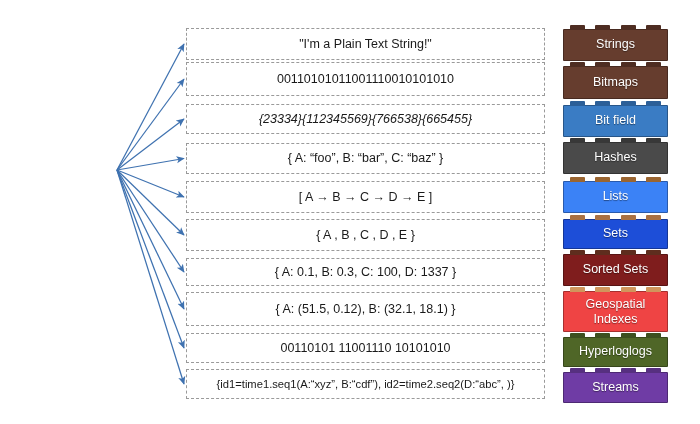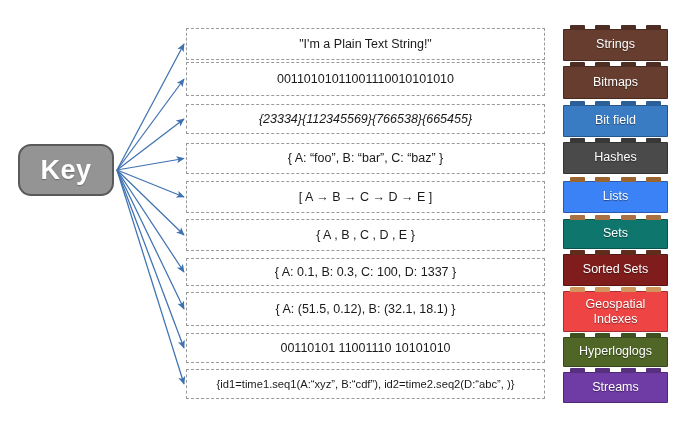--- a/index.html
+++ b/index.html
@@ -112,23 +112,20 @@
   }
   .brick.two-line .brick-label {
     line-height: 1.18;
   }
 </style>
 </head>
 <body>
 
 <div id="canvas">
 
-  <div id="key-node">
-    <span class="key-label">Key</span>
-  </div>
 
   <svg id="arrows" viewBox="0 0 700 424" xmlns="http://www.w3.org/2000/svg">
     <defs>
       <marker id="ah" markerWidth="7" markerHeight="7" refX="6" refY="3.2" orient="auto" markerUnits="strokeWidth">
         <path d="M0,0.3 L6.6,3.2 L0,6.1 L1.6,3.2 Z" fill="#3f72b0"></path>
       </marker>
     </defs>
     <g id="arrow-group" stroke="#3f72b0" stroke-width="1.25" fill="none">
         <line x1="117" y1="170" x2="184" y2="44" marker-end="url(#ah)"></line>
         <line x1="117" y1="170" x2="184" y2="79" marker-end="url(#ah)"></line>
@@ -215,21 +212,21 @@
       </div>
       <div class="brick" style="top: 181px; height: 32px; background: #3b82f6;">
         <div class="studs">
           <div class="stud" style="background: rgb(154, 101, 49);"></div>
           <div class="stud" style="background: rgb(154, 101, 49);"></div>
           <div class="stud" style="background: rgb(154, 101, 49);"></div>
           <div class="stud" style="background: rgb(154, 101, 49);"></div>
         </div>
         <span class="brick-label">Lists</span>
       </div>
-      <div class="brick" style="top: 219px; height: 30px; background: #0f766e;">
+      <div class="brick" style="top: 219px; height: 30px; background: #1d4ed8;">
         <div class="studs">
           <div class="stud" style="background: rgb(169, 113, 67);"></div>
           <div class="stud" style="background: rgb(169, 113, 67);"></div>
           <div class="stud" style="background: rgb(169, 113, 67);"></div>
           <div class="stud" style="background: rgb(169, 113, 67);"></div>
         </div>
         <span class="brick-label">Sets</span>
       </div>
       <div class="brick" style="top: 254px; height: 32px; background: #7f1d1d;">
         <div class="studs">

